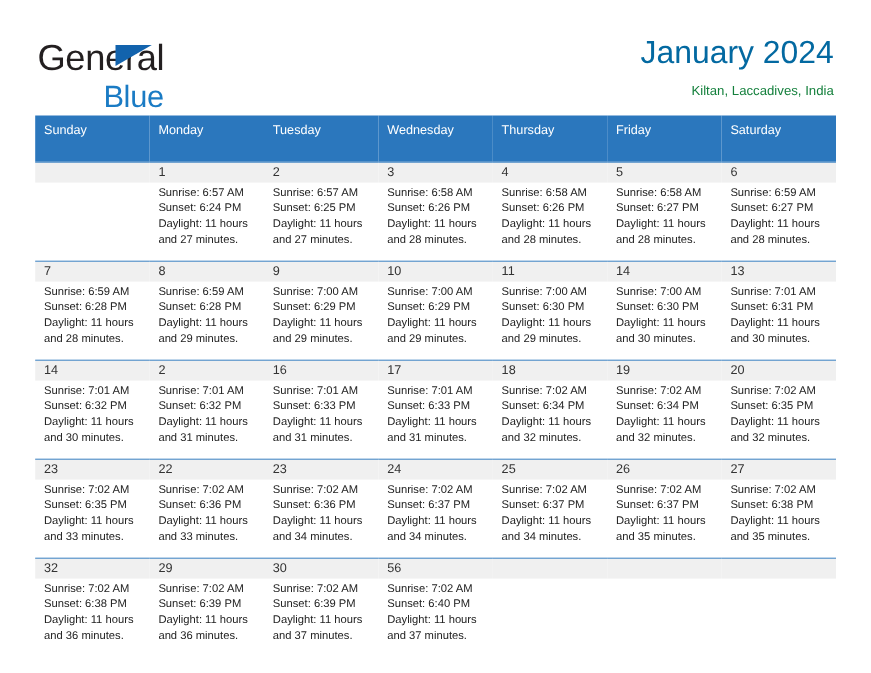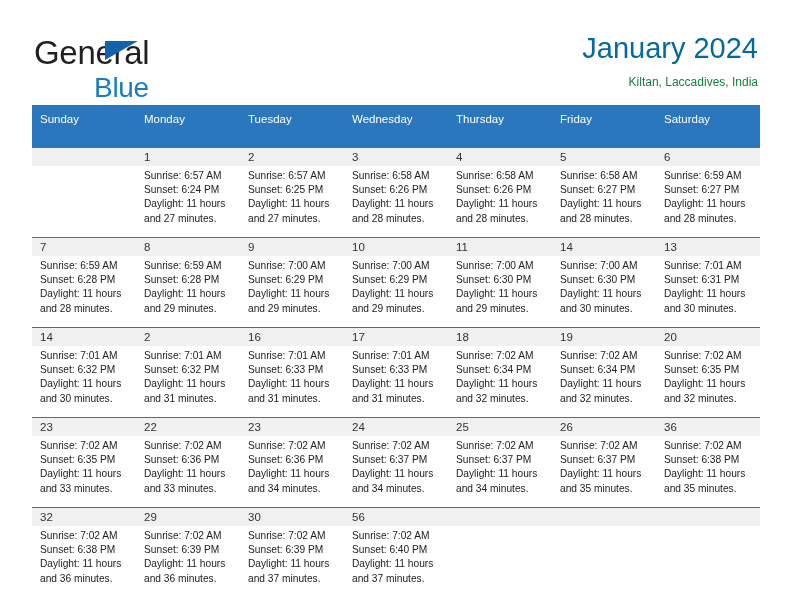--- a/index.html
+++ b/index.html
@@ -468,21 +468,21 @@
               <div class="info">
                 <div>Sunrise: 7:02 AM</div>
                 <div>Sunset: 6:37 PM</div>
                 <div>Daylight: 11 hours</div>
                 <div>and 35 minutes.</div>
               </div>
             </div>
           </td>
           <td>
             <div class="cell">
-              <div class="daynum">36</div>
+              <div class="daynum">27</div>
               <div class="info">
                 <div>Sunrise: 7:02 AM</div>
                 <div>Sunset: 6:38 PM</div>
                 <div>Daylight: 11 hours</div>
                 <div>and 35 minutes.</div>
               </div>
             </div>
           </td>
         </tr>
         <tr>

